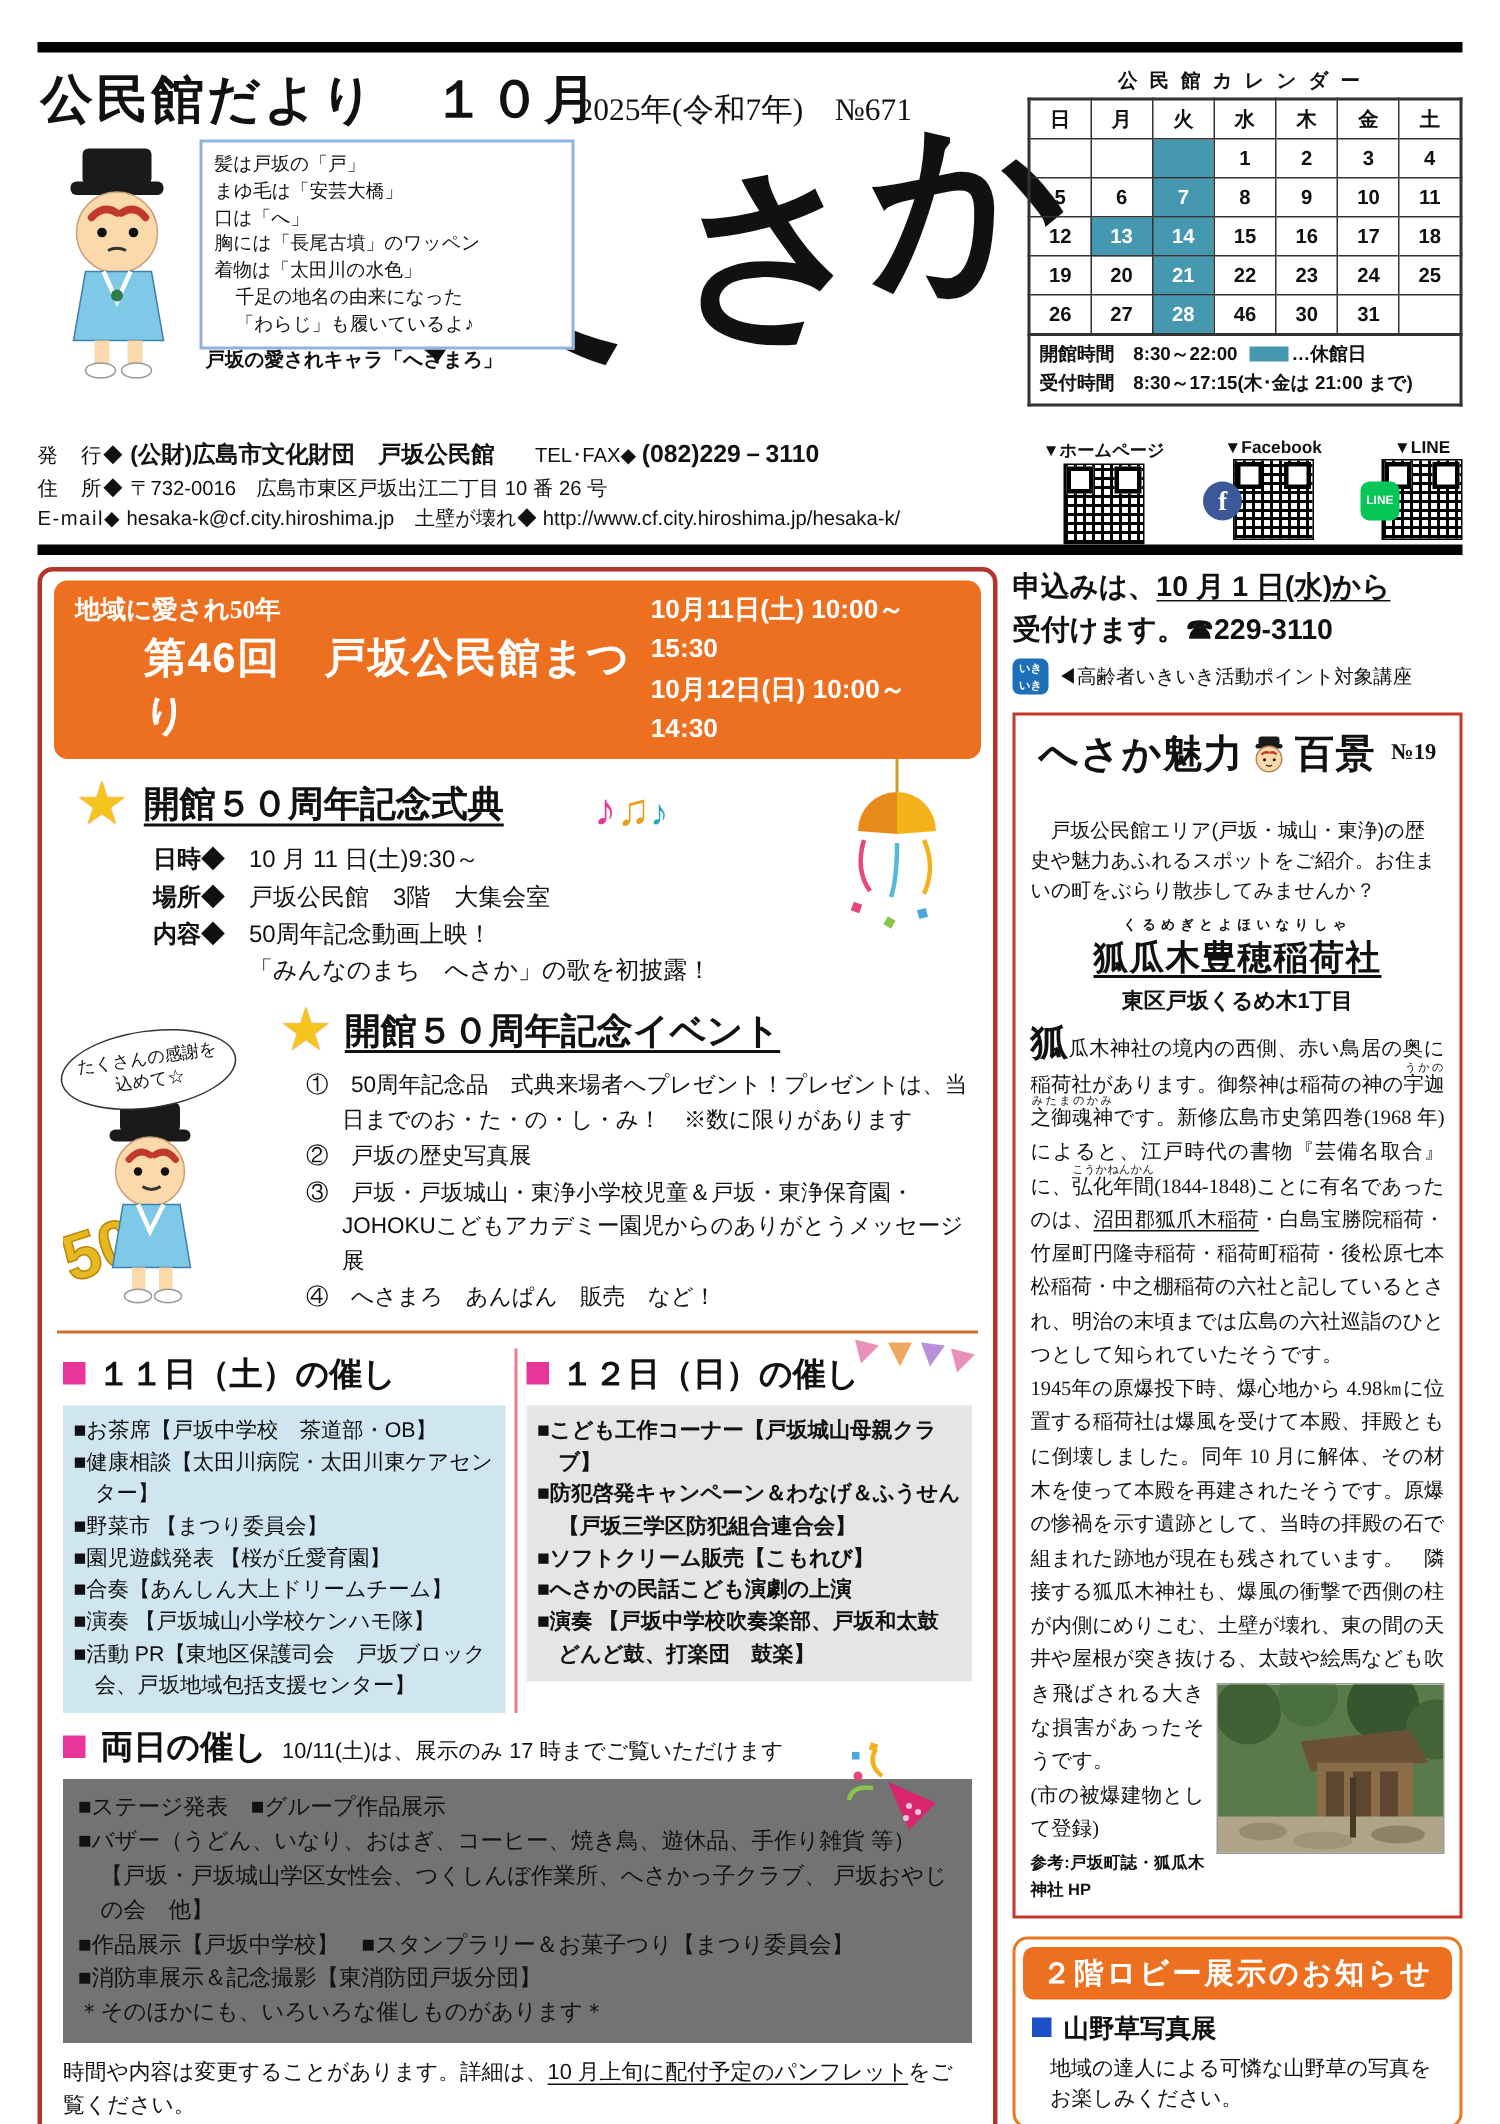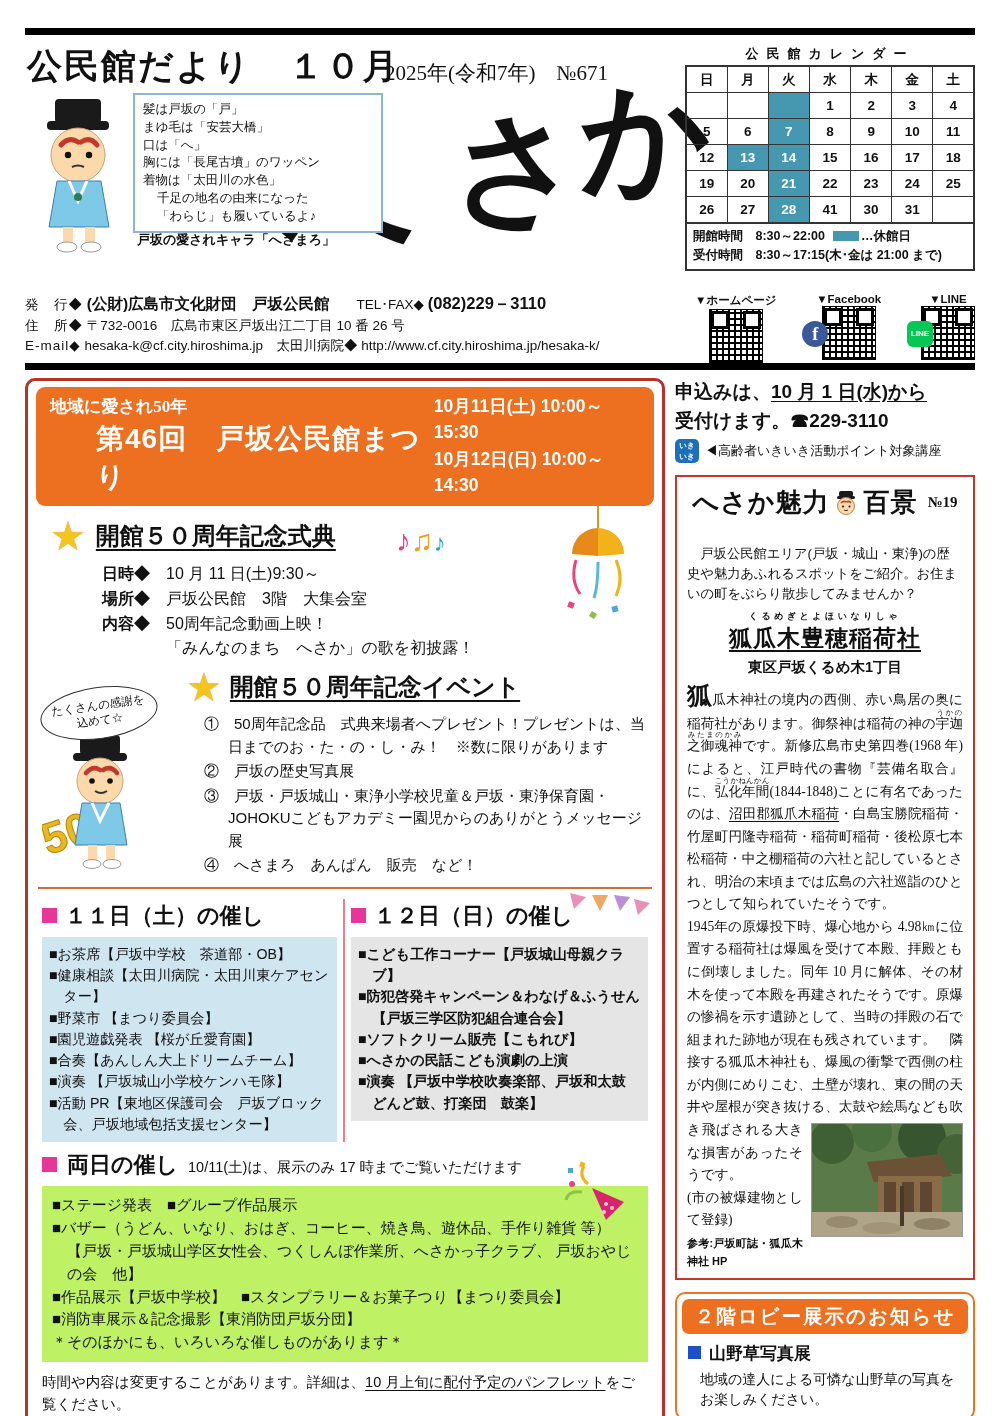--- a/index.html
+++ b/index.html
@@ -74,21 +74,21 @@
   
   .days{display:flex;}
   .daycol{width:50%;box-sizing:border-box;padding:0 6px;}
   .daycol.first{border-right:2px solid #e87f8f;}
   .day-h{display:flex;align-items:center;gap:8px;margin:2px 0 6px;position:relative;}
   .sq{display:inline-block;width:15px;height:15px;}
   .sq.pink{background:#e8359a;} .sq.blue{background:#1d50c8;}
   .day-title{font-size:22px;font-weight:bold;}
   .day-box{padding:7px 7px;font-size:14.2px;line-height:1.5;}
   .day-box div{padding-left:1em;text-indent:-1em;}
-  .bg-blue{background:#cfe5ef;} .bg-green{background:#e5e5e5;font-weight:bold;} .bg-yellow{background:#bef264;}
+  .bg-blue{background:#cfe5ef;} .bg-green{background:#e5e5e5;font-weight:bold;} .bg-yellow{background:#737373;}
   .bunting{position:absolute;right:-4px;top:-10px;}
   
   .both-h{display:flex;align-items:baseline;gap:10px;margin:8px 6px 6px;}
   .both-note{font-size:14.5px;}
   .both-box{margin:0 6px;padding:8px 10px;font-size:15px;line-height:1.52;position:relative;}
   .both-box div{padding-left:1em;text-indent:-1em;}
   .popper{position:absolute;right:8px;top:-28px;}
   .small-notes{margin:10px 6px 0;font-size:14.5px;line-height:1.5;}
   .organizer{text-align:center;font-size:15.5px;margin:10px 0 4px;}
   u{text-underline-offset:3px;}
@@ -211,39 +211,39 @@
           <td class="hl">21</td>
           <td>22</td>
           <td>23</td>
           <td>24</td>
           <td>25</td>
         </tr>
         <tr>
           <td>26</td>
           <td>27</td>
           <td class="hl">28</td>
-          <td>41</td>
+          <td>46</td>
           <td>30</td>
           <td>31</td>
           <td></td>
         </tr>
       </tbody>
         </table>
       <div class="cal-legend">
         <div><span>開館時間</span>　<span>8:30～22:00</span><span class="swatch"></span><span>…休館日</span></div>
         <div><span>受付時間</span>　<span>8:30～17:15(木･金は 21:00 まで)</span></div>
       </div>
     </div>
   </div>
 
   <div class="pub">
     <div class="pub-left">
       <div><span class="lab">発　行◆</span> <b class="org">(公財)広島市文化財団　戸坂公民館</b>　　<span>TEL･FAX◆</span> <b class="tel">(082)229－3110</b></div>
       <div><span class="lab">住　所◆</span> <span>〒732-0016　広島市東区戸坂出江二丁目 10 番 26 号</span></div>
-      <div><span class="lab">E-mail◆</span> <span>hesaka-k@cf.city.hiroshima.jp</span>　<span>太田川病院◆</span> <span>http://www.cf.city.hiroshima.jp/hesaka-k/</span></div>
+      <div><span class="lab">E-mail◆</span> <span>hesaka-k@cf.city.hiroshima.jp</span>　<span>土壁が壊れ◆</span> <span>http://www.cf.city.hiroshima.jp/hesaka-k/</span></div>
     </div>
     <div class="pub-right">
       <div class="qrcell">
         <div>▼ホームページ</div>
         <div class="qr"></div>
       </div>
       <div class="qrcell">
         <div>▼Facebook</div>
         <div class="qr"></div>
         <div class="sns">f</div>

